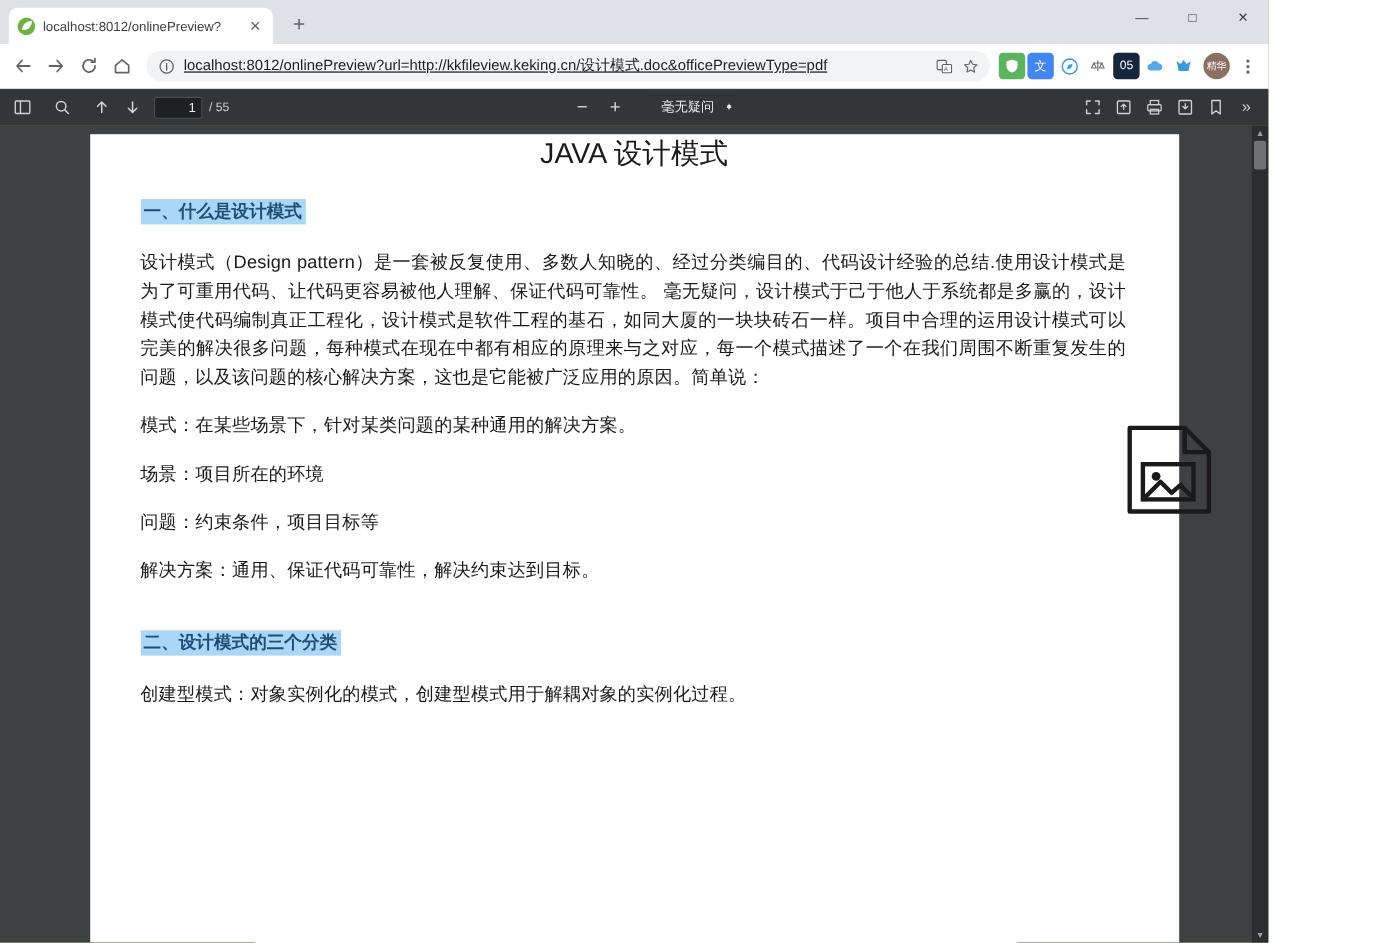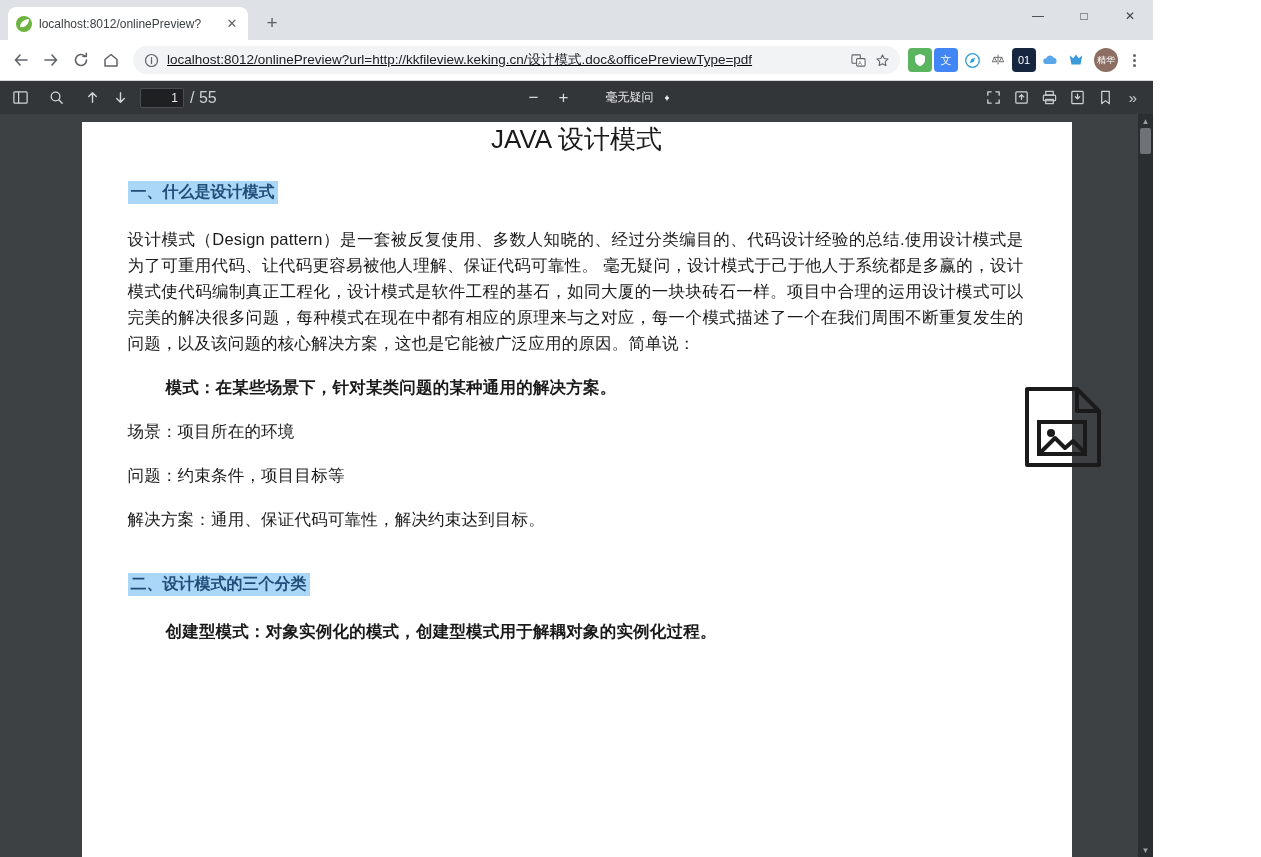--- a/index.html
+++ b/index.html
@@ -185,21 +185,21 @@
     width: 44px; height: 20px;
     background: #1e2022;
     border: 1px solid #4a4e51;
     border-radius: 2px;
     color: #e8eaed;
     font-size: 12px;
     text-align: right;
     padding: 0 5px;
     font-family: "Liberation Sans", sans-serif;
   }
-  .page-total { font-size: 16px; color: #cdd0d3; }
+  .page-total { font-size: 11px; color: #cdd0d3; }
   .pt-spacer { flex: 1 1 auto; }
   .zoom-group { display: flex; align-items: center; gap: 4px; }
   .zoom-btn {
     width: 26px; height: 26px;
     display: flex; align-items: center; justify-content: center;
     font-size: 17px;
     color: #d8dadc;
     font-weight: 300;
   }
   .zoom-select {
@@ -250,21 +250,21 @@
     margin-top: 24px;
   }
   .para {
     font-size: 16.5px;
     line-height: 26px;
     color: #1a1a1a;
     margin-top: 22px;
     text-align: justify;
     letter-spacing: 0.2px;
   }
-  .para.bold { font-weight: 700; margin-left: 38px; }
+  .para.bold { font-weight: 400; }
   .para.tight { margin-top: 18px; }
   .heading-wrap { padding-left: 18px; }
   .body-wrap { padding-left: 18px; padding-right: 20px; }
 
   
   .img-placeholder {
     position: absolute;
     right: 50px;
     top: 272px;
     width: 80px; height: 82px;
@@ -375,21 +375,21 @@
         <svg width="17" height="17" viewBox="0 0 18 18">
             <circle cx="9" cy="9" r="7.2" stroke="#2e9fd8" stroke-width="1.4" fill="none"></circle>
             <path d="M11.8 6.2L7.6 7.6 6.2 11.8l4.2-1.4z" fill="#2e9fd8"></path>
           </svg>
       </div>
       <div class="ext" style="background:#ffffff;color:#7a7a7a;">
         <svg width="16" height="16" viewBox="0 0 18 18">
             <path d="M9 3v11M4 6h10M5 6l-2.5 5h5zM13 6l-2.5 5h5z" stroke="#6b6b6b" stroke-width="1.1" fill="none" stroke-linejoin="round"></path>
           </svg>
       </div>
-      <div class="ext" style="background:#16263f;">01</div>
+      <div class="ext" style="background:#16263f;">05</div>
       <div class="ext" style="background:#ffffff;color:#4aa3e0;">
         <svg width="18" height="18" viewBox="0 0 20 20">
             <path d="M5.5 14.5a3.2 3.2 0 0 1 .4-6.4A4.3 4.3 0 0 1 14 7.6a3.5 3.5 0 0 1 .6 6.9z" fill="#58a7e8"></path>
           </svg>
       </div>
       <div class="ext" style="background:#ffffff;color:#3b9ad9;">
         <svg width="18" height="18" viewBox="0 0 20 20">
             <path d="M3 5l4 3 3-4 3 4 4-3-2 10H5z" fill="#3b9ad9"></path>
           </svg>
       </div>

